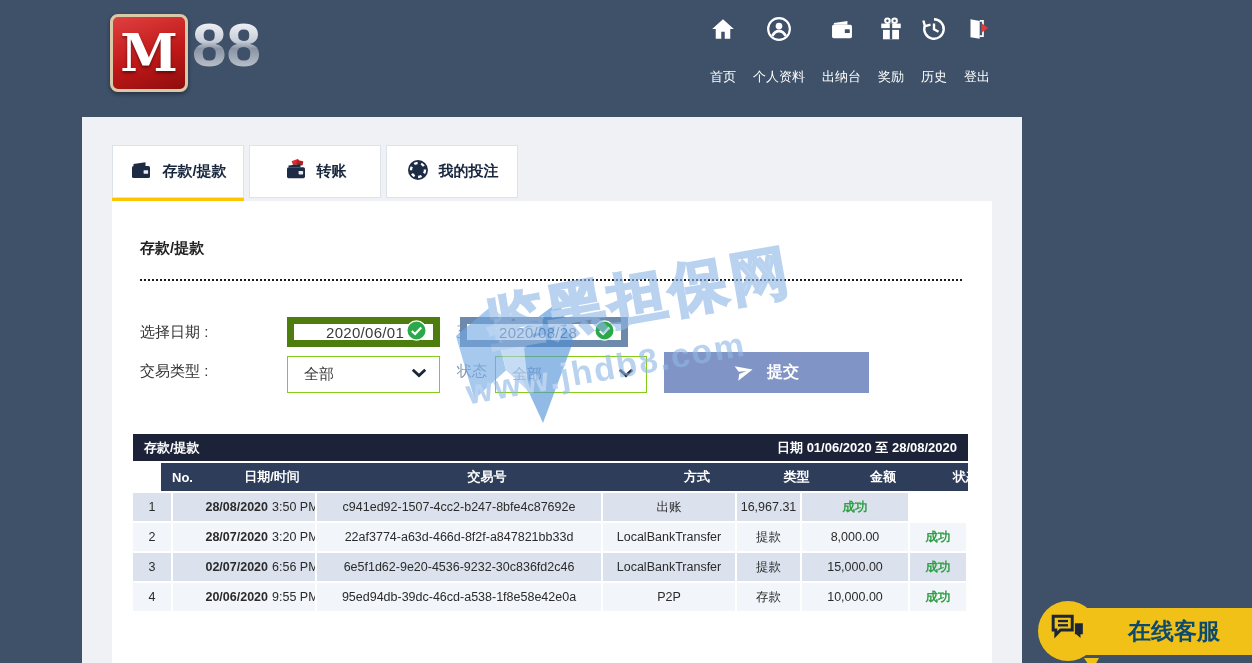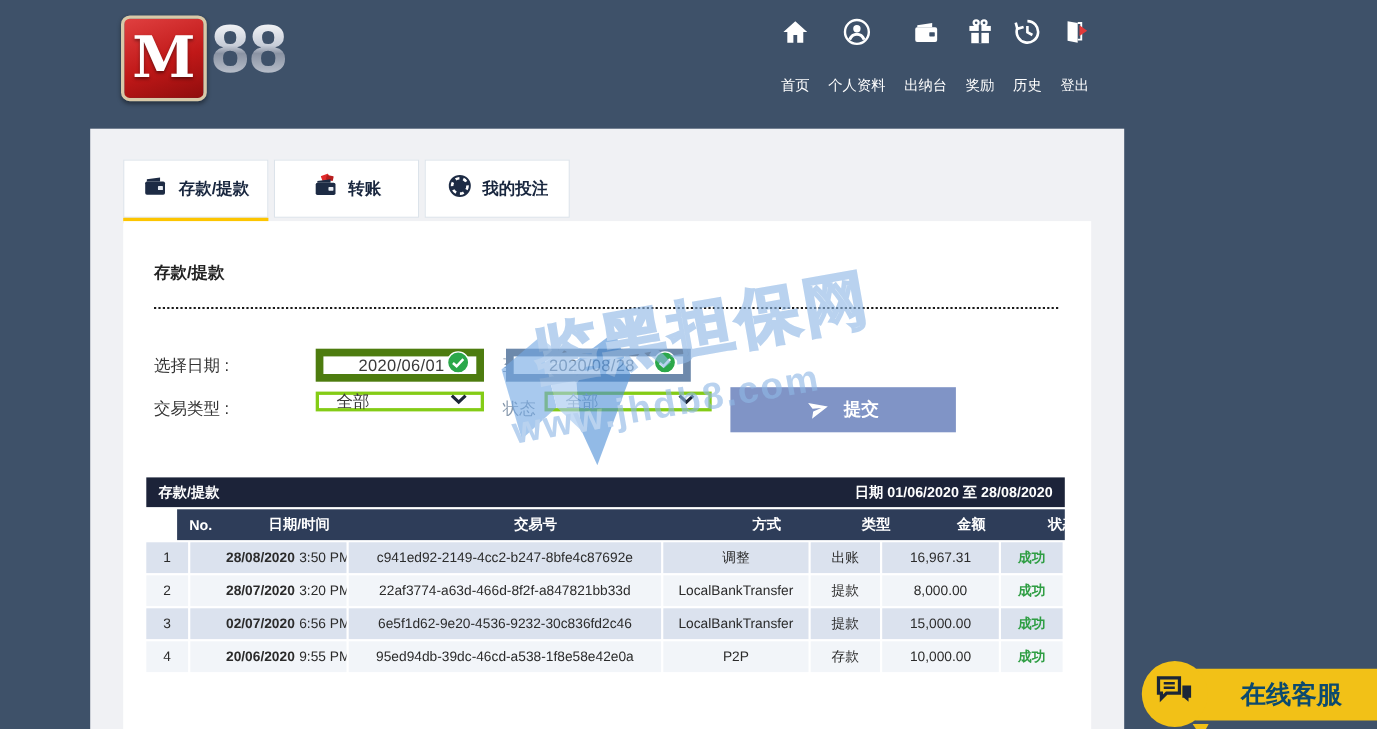--- a/index.html
+++ b/index.html
@@ -43,21 +43,21 @@
   .dots{left:28px;width:822px;top:78px;border-top:2px dotted #1a1a1a;height:0;}
 
   .f-label{font-size:15px;color:#333;}
   .date-input{width:153px;height:30px;background:#fff;border:7px solid #4d7c0f;
     display:flex;align-items:center;box-sizing:border-box;padding:0 6px 0 32px;justify-content:space-between;}
   .date-input .dval{font-size:15px;color:#3a3a3a;letter-spacing:.3px;}
   .date-input svg{width:21px;height:21px;flex:0 0 auto;}
   .date-input.dim{border-color:#6d89ab;}
   .date-input.dim .dval{color:#6b7d93;}
   .muted{color:#8496ab;}
-  .select{width:153px;height:18px;background:#fff;border:3px solid #84cc16;
+  .select{width:153px;height:37px;background:#fff;border:1px solid #84cc16;
     display:flex;align-items:center;box-sizing:border-box;padding:0 10px 0 16px;justify-content:space-between;cursor:pointer;}
   .select .sval{font-size:15px;color:#3a3a3a;}
   .select.dim .sval{color:#93a4b8;}
   .select svg{width:20px;height:20px;}
   .submit-btn{width:205px;height:41px;background:#8094c6;border:none;cursor:pointer;
     display:flex;align-items:center;justify-content:center;gap:12px;}
   .submit-btn svg{width:21px;height:21px;transform:rotate(-14deg);}
   .submit-label{color:#fff;font-size:16px;font-weight:bold;}
 
   
@@ -259,22 +259,21 @@
         <span class="hc">金额</span>
         <span class="hc">状态</span>
       </div>
 
       <div class="t-grid t-row odd">
         <span class="cell">1</span>
         <span class="cell">
             <span class="bd">28/08/2020</span>
             <span>3:50 PM</span>
           </span>
-        <span class="cell">c941ed92-2149-4cc2-b247-8bfe4c87692e</span>
-        <span class="cell">调整</span>
+        <span class="cell">c941ed92-1507-4cc2-b247-8bfe4c87692e</span>
         <span class="cell">出账</span>
         <span class="cell">16,967.31</span>
         <span class="cell status">成功</span>
       </div>
       <div class="t-grid t-row even">
         <span class="cell">2</span>
         <span class="cell">
             <span class="bd">28/07/2020</span>
             <span>3:20 PM</span>
           </span>

